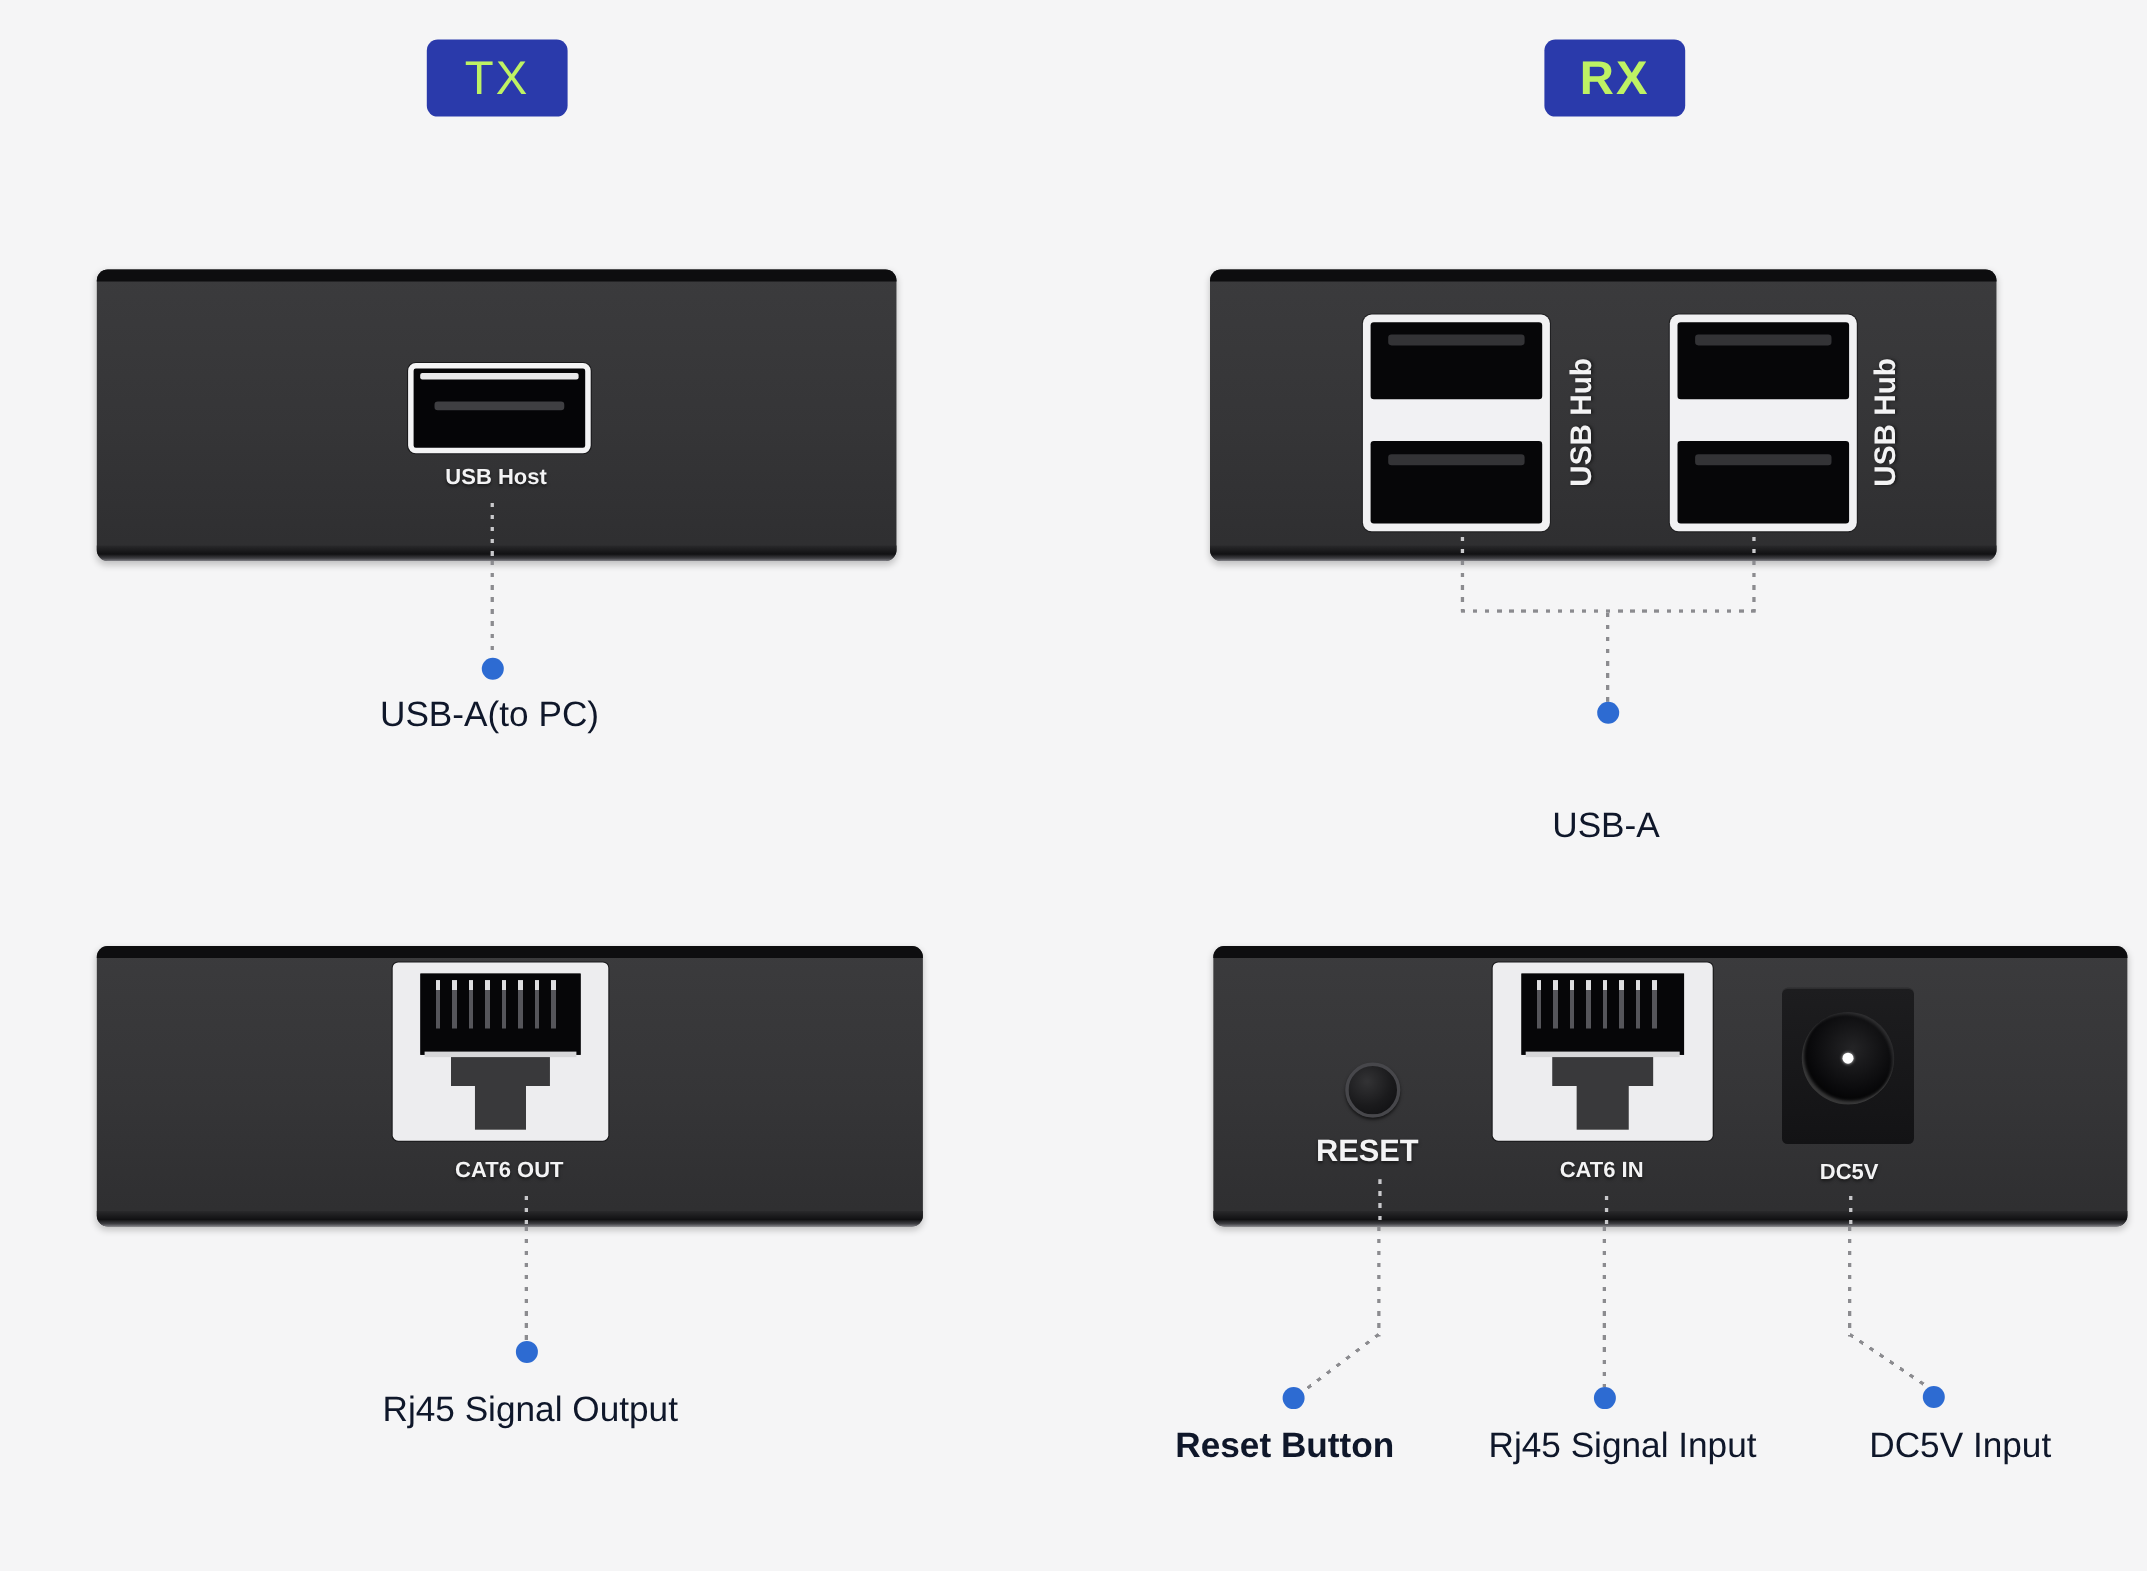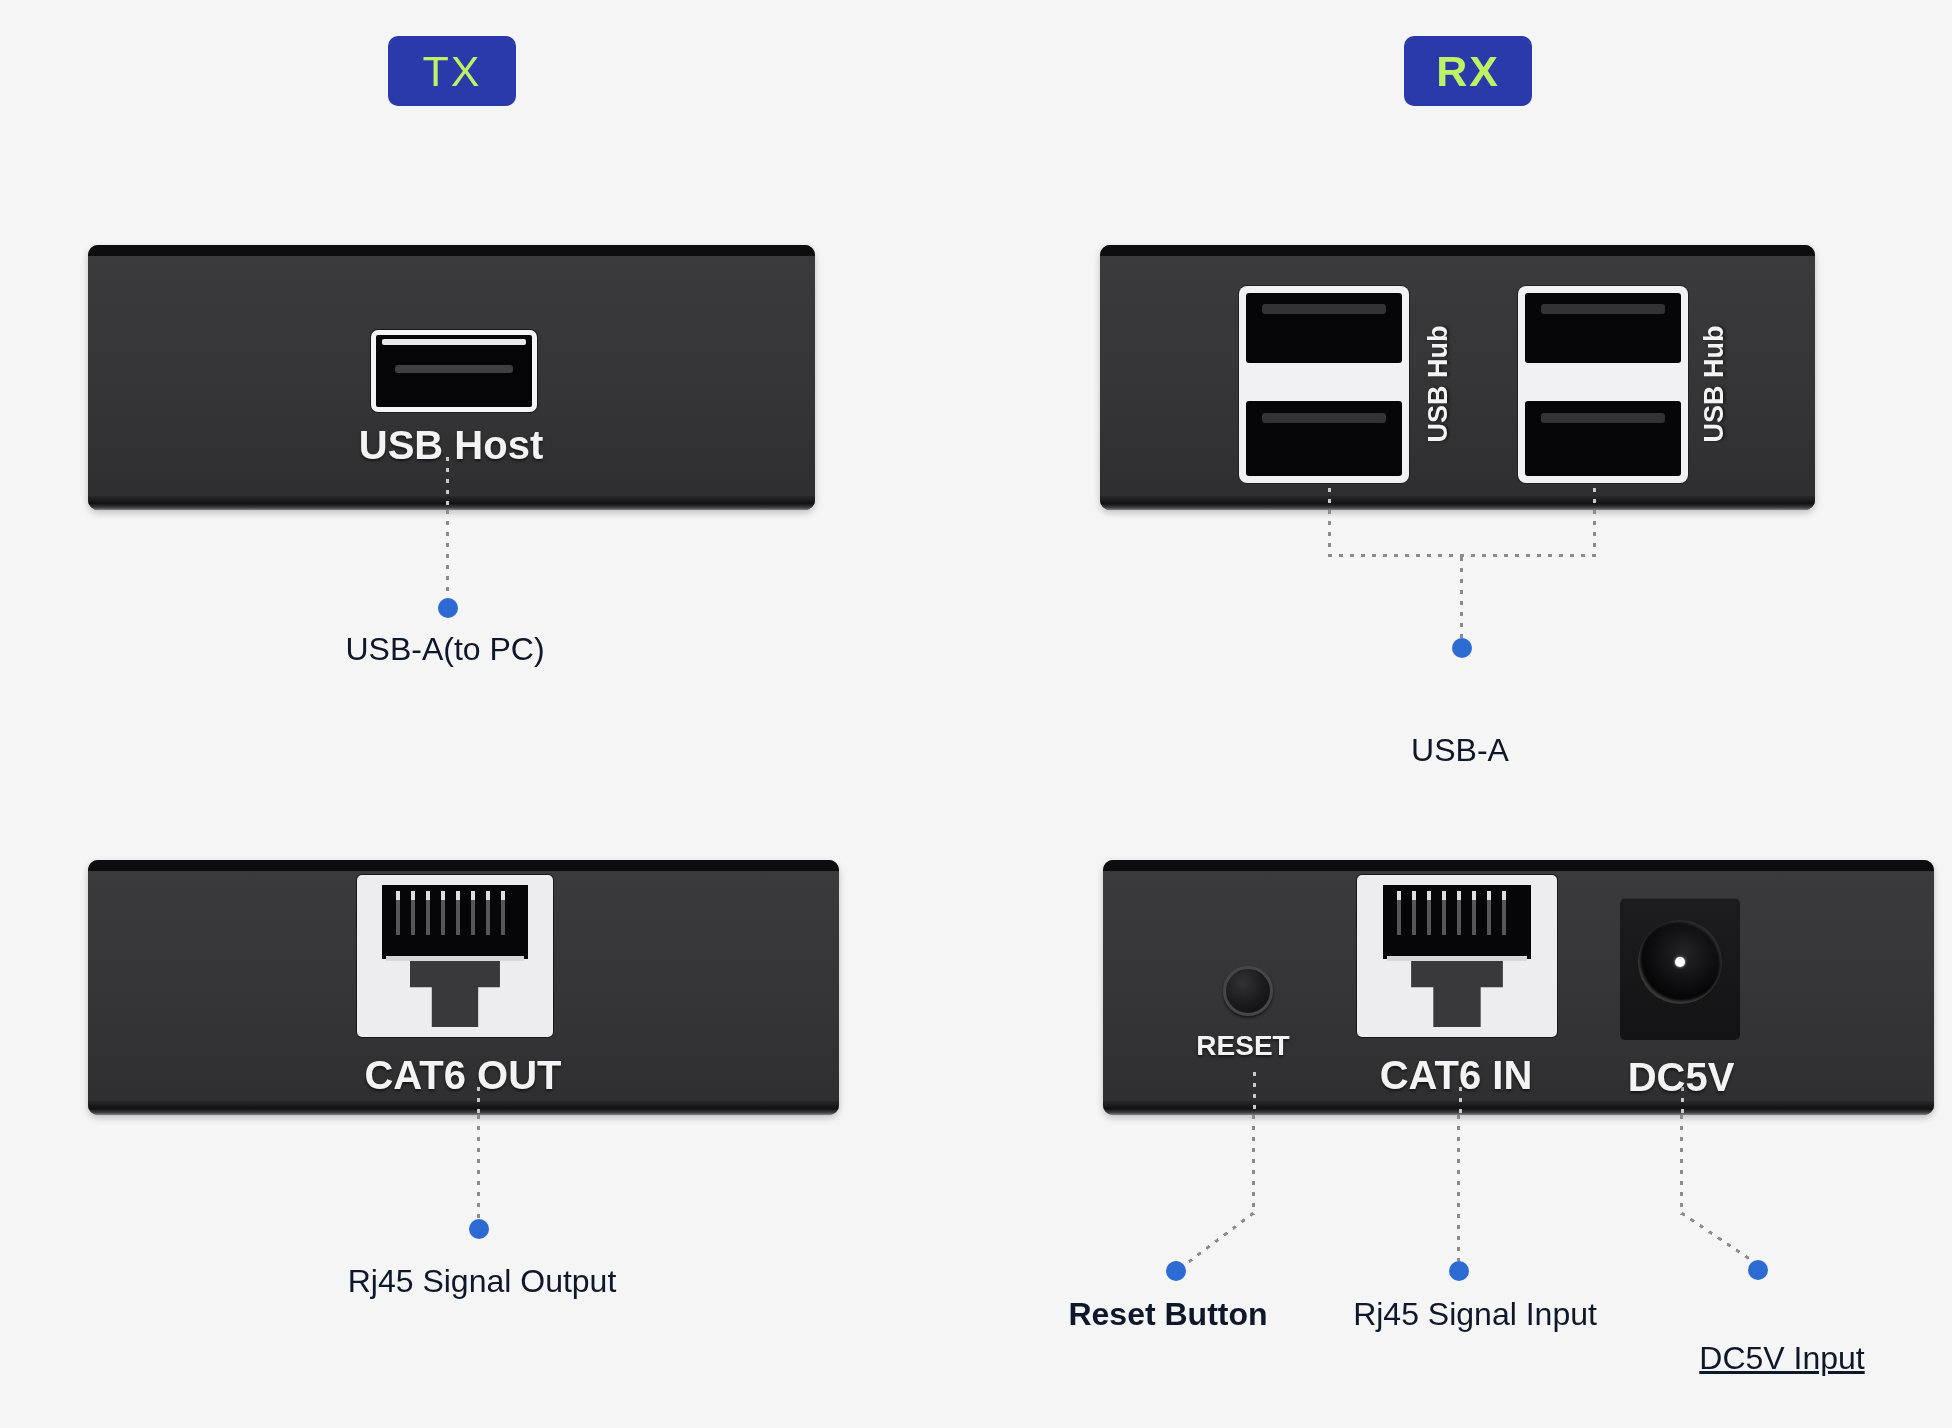--- a/index.html
+++ b/index.html
@@ -24,21 +24,21 @@
     background:#0d0d0f;border-radius:10px 10px 0 0;
   }
   .device::after{ 
     content:"";position:absolute;bottom:0;left:0;right:0;height:14px;
     background:linear-gradient(180deg,#29292b 0%,#111113 55%,#3e3e42 82%,#808086 100%);
     border-radius:0 0 10px 10px;
   }
   
   .port-label{
     position:absolute;transform:translateX(-50%);white-space:nowrap;
-    color:#f3f3f4;font-weight:bold;font-size:40px;
+    color:#f3f3f4;font-weight:bold;font-size:20px;
     text-shadow:0 2px 3px rgba(0,0,0,.55);z-index:4;
   }
   .ann{
     position:absolute;transform:translateX(-50%);white-space:nowrap;
     color:#0f172a;font-size:32px;font-weight:400;z-index:4;
   }
   .vtext{
     position:absolute;text-align:center;transform:rotate(-90deg);
     color:#f3f3f4;font-weight:bold;font-size:27px;
     text-shadow:0 2px 3px rgba(0,0,0,.55);z-index:4;line-height:30px;
@@ -222,15 +222,15 @@
   <div class="dot" style="left:1166px;top:1261px;"></div>
   <div class="ann" style="left:1168px;top:1296px;font-weight:bold;">Reset Button</div>
 
   <div class="vline" style="left:1457px;top:1115px;height:146px;"></div>
   <div class="dot" style="left:1449px;top:1261px;"></div>
   <div class="ann" style="left:1475px;top:1296px;">Rj45 Signal Input</div>
 
   <div class="vline" style="left:1680px;top:1115px;height:100px;"></div>
   <div class="vline diag" style="left:1680px;top:1213px;height:88px;transform:rotate(-56deg);"></div>
   <div class="dot" style="left:1748px;top:1260px;"></div>
-  <div class="ann" style="left:1782px;top:1340px;text-decoration:underline;">DC5V Input</div>
+  <div class="ann" style="left:1782px;top:1296px;">DC5V Input</div>
 
 </div>
 
 </body></html>

